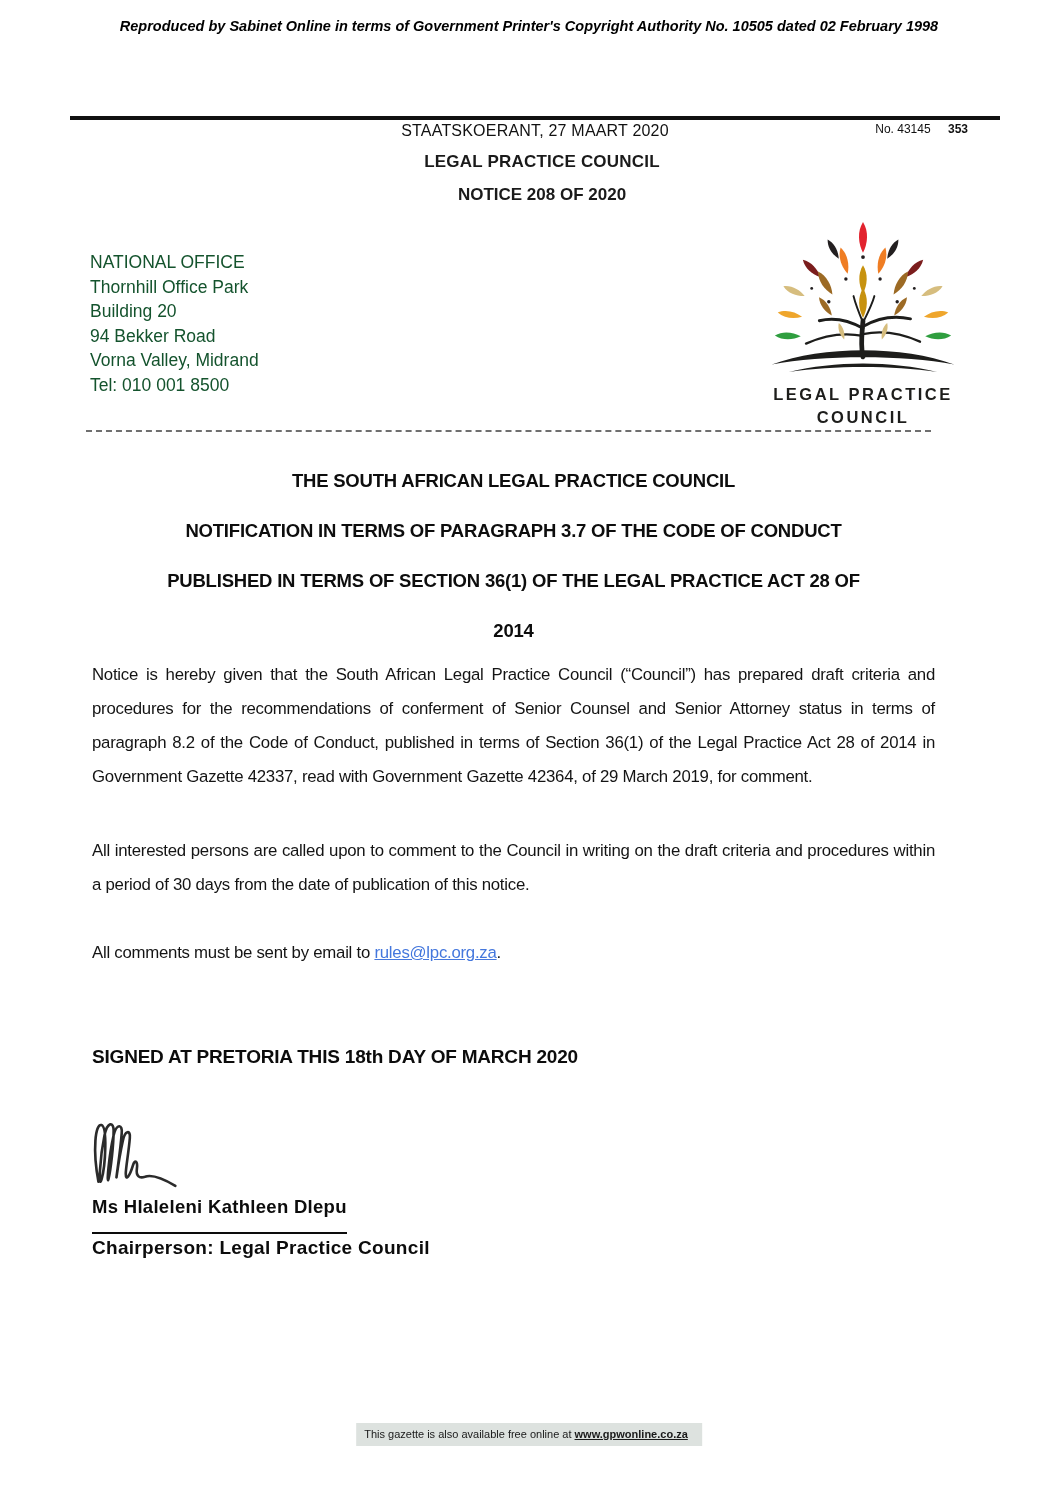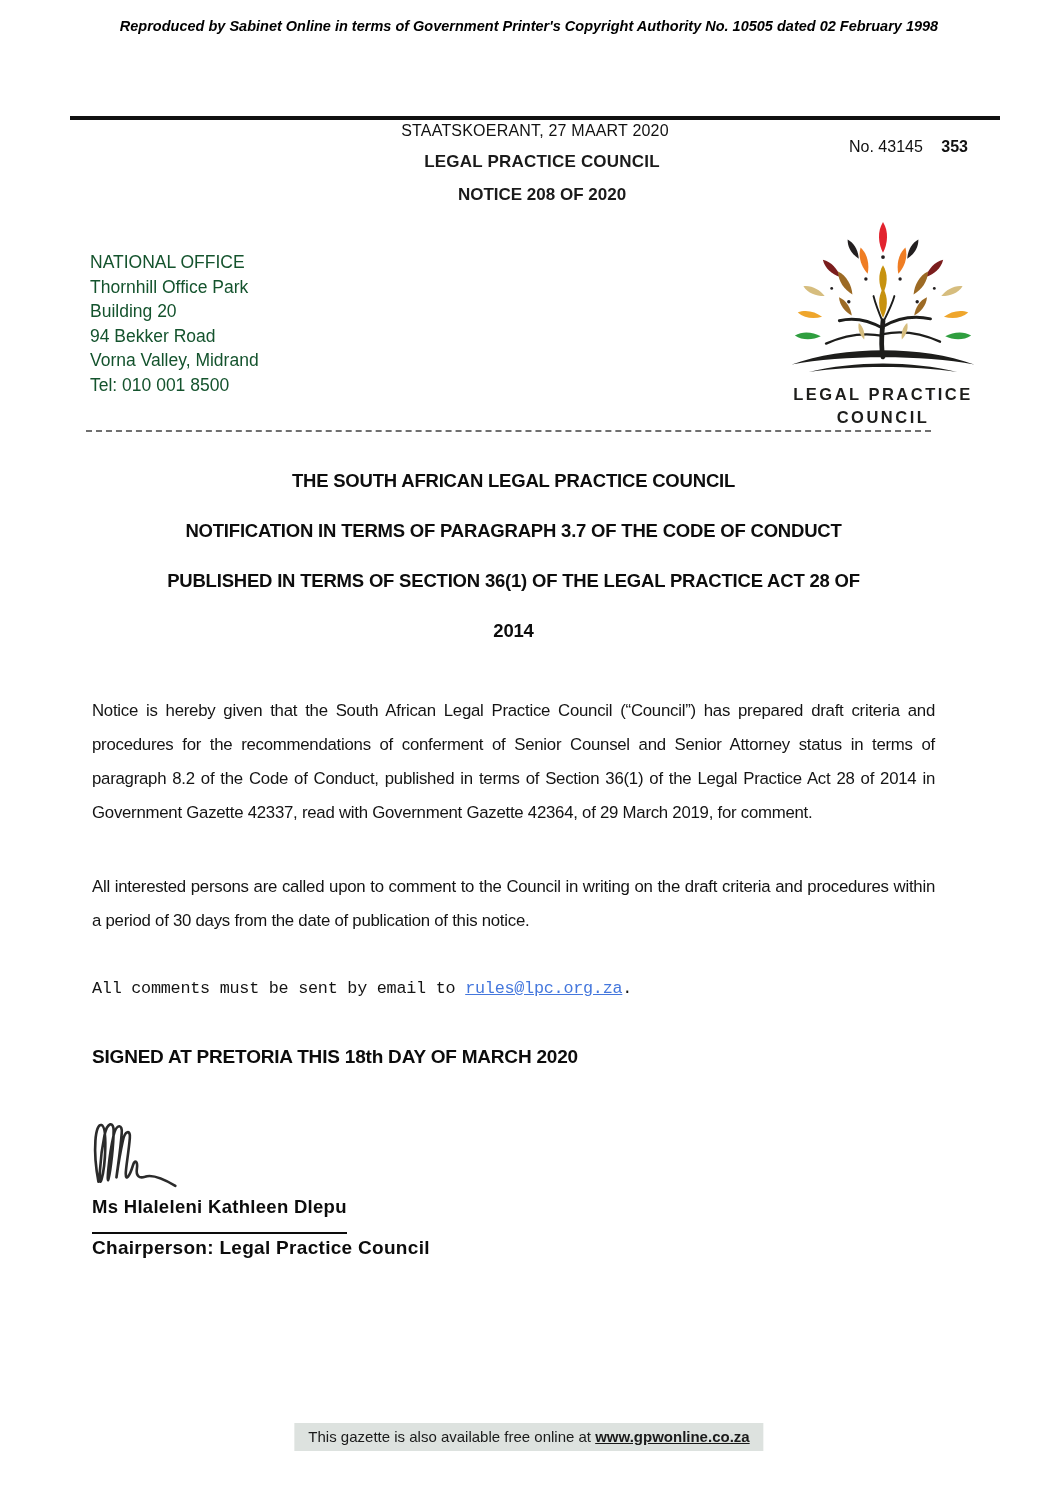--- a/index.html
+++ b/index.html
@@ -32,22 +32,22 @@
   .gazette-title {
     position: absolute;
     left: 0; width: 100%;
     text-align: center;
     font-size: 16px;
     letter-spacing: 0.2px;
     color: #111;
   }
   .gazette-right {
     position: absolute;
-    right: 32px; top: 16px;
-    font-size: 16px;
+    right: 32px; top: 0;
+    font-size: 12px;
     color: #111;
     white-space: nowrap;
   }
   .gazette-page-no { font-weight: bold; margin-left: 14px; }
   .header-rule {
     position: absolute;
     top: 116px; left: 70px; width: 930px;
     height: 4px;
     background: #111;
   }
@@ -68,21 +68,21 @@
   }
   .address-block {
     position: absolute;
     top: 250px; left: 90px;
     font-size: 17.5px;
     line-height: 24.6px;
     color: #14532d;
   }
   .logo {
     position: absolute;
-    top: 212px; left: 788px;
+    top: 212px; left: 768px;
     width: 190px;
     text-align: center;
   }
   .logo svg { display: block; }
   .logo-text {
     font-size: 16.5px;
     font-weight: bold;
     letter-spacing: 2.5px;
     color: #1d1d1b;
     line-height: 21px;
@@ -104,25 +104,24 @@
   }
   .main-heading div { margin-bottom: 28px; }
   .body-para {
     position: absolute;
     left: 92px; width: 843px;
     font-size: 16.8px;
     line-height: 34px;
     letter-spacing: -0.25px;
     text-align: justify;
     color: #141414;
-    margin-top: 36px;
   }
   .para-1 { top: 658px; }
   .para-2 { top: 834px; }
-  .para-3 { top: 936px; text-align: left; font-family: Liberation Mono, monospace; }
+  .para-3 { top: 936px; text-align: left; }
   .email-link {
     color: #4477dd;
     text-decoration: underline;
     cursor: pointer;
   }
   .signed-line {
     position: absolute;
     top: 1046px; left: 92px; width: 843px;
     font-size: 19px;
     font-weight: bold;
@@ -150,22 +149,22 @@
     font-size: 19px;
     font-weight: bold;
     letter-spacing: 0.3px;
     color: #0c0c0c;
   }
   .footer-bar {
     position: absolute;
     top: 1423px; left: 50%;
     transform: translateX(-50%);
     background: #dde2df;
-    padding: 5px 14px 6px 14px;
-    font-size: 15px;
+    padding: 5px 14px 6px 8px;
+    font-size: 11px;
     color: #1a1a1a;
     white-space: nowrap;
   }
   .footer-link {
     font-weight: bold;
     text-decoration: underline;
     color: #1a1a1a;
     cursor: pointer;
   }
 </style>

